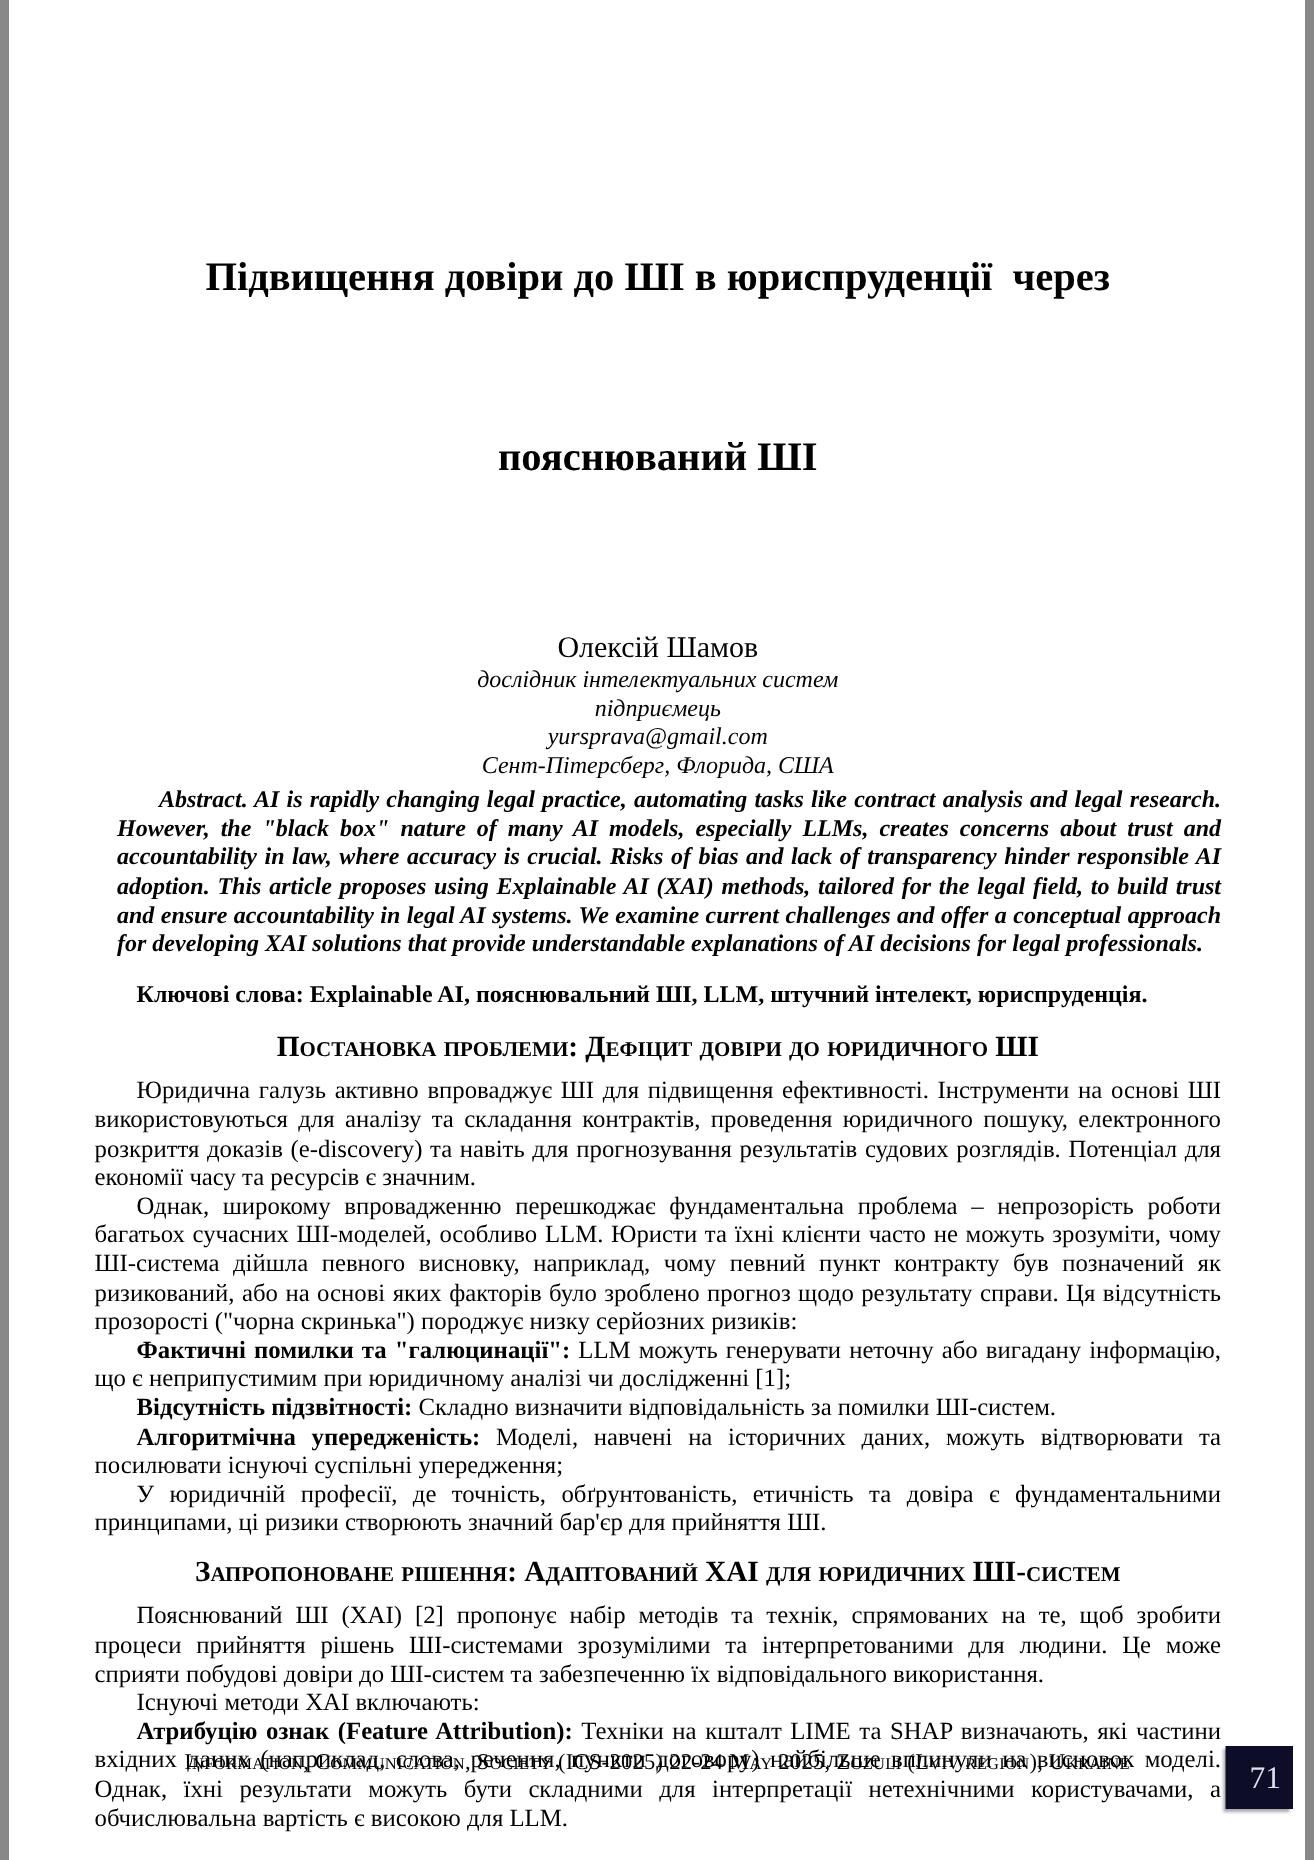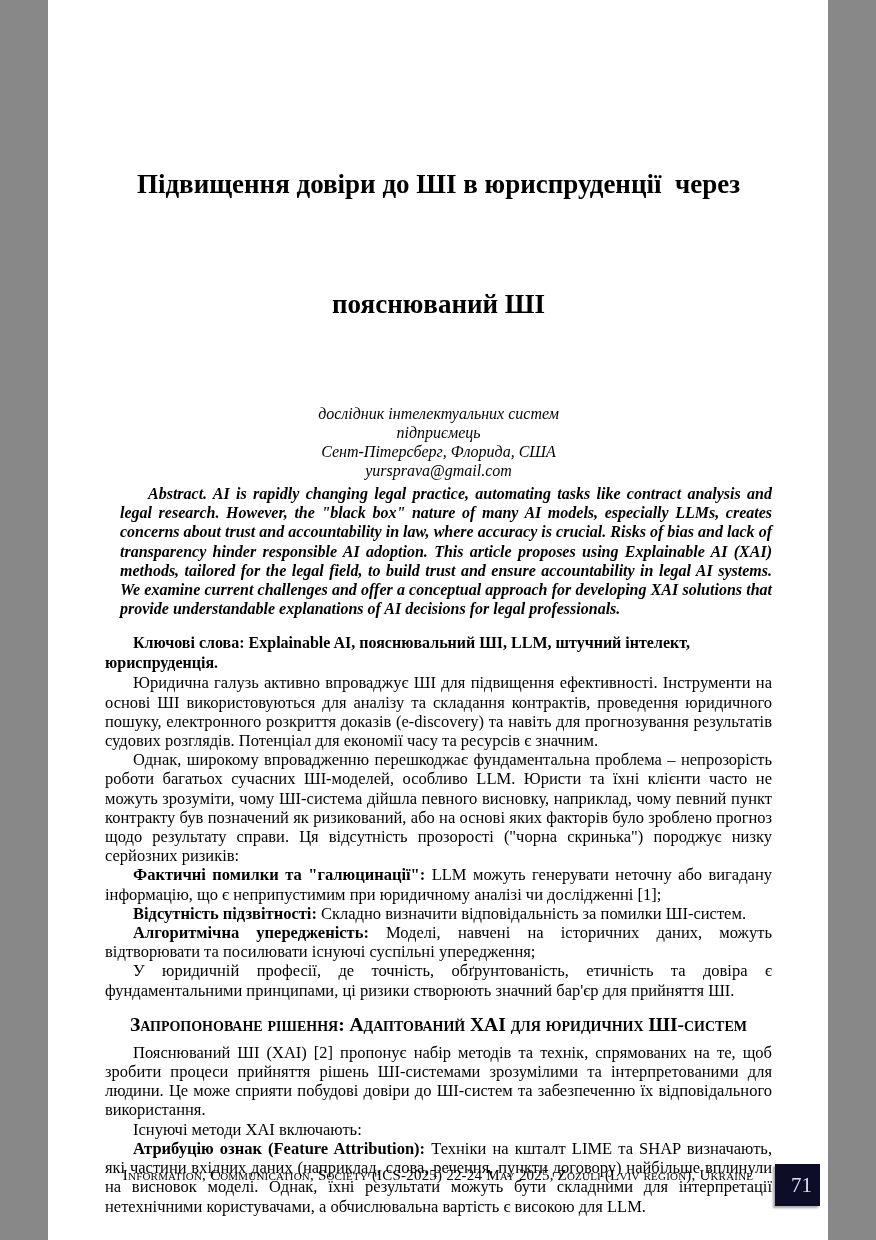--- a/index.html
+++ b/index.html
@@ -1,16 +1,16 @@
 <!DOCTYPE html>
 <html><head>
 <meta charset="utf-8">
 <style>
   html,body{margin:0;padding:0;background:#888;}
-  .page{position:relative;width:780px;height:1240px;margin:0 auto;background:#ffffff;
+  .page{position:relative;width:864px;height:1240px;margin:0 auto;background:#ffffff;
         font-family:"Liberation Serif","DejaVu Serif",serif;color:#000;overflow:hidden;}
   .content{position:absolute;left:57px;right:56px;top:84px;}
   .title{margin:0;text-align:center;font-weight:bold;font-size:27px;line-height:40px;white-space:pre-wrap;}
   .title-line{display:block;}
   .author-name{margin-top:16px;text-align:center;font-size:20px;line-height:24px;}
   .affil{text-align:center;font-style:italic;font-size:16px;line-height:19px;}
   .abstract{margin:4px 0 0 15px;font-weight:bold;font-style:italic;text-align:justify;
             text-indent:28px;font-size:16px;line-height:19.2px;}
   .keywords{margin:15px 0 0 0;font-weight:bold;text-indent:28px;font-size:16px;line-height:20px;}
   .sec-heading{margin:12px 0 5px 0;text-align:center;font-weight:bold;font-variant:small-caps;
@@ -28,29 +28,31 @@
 <body>
 
 <div class="page">
   <div class="content">
 
     <h1 class="title">
       <span class="title-line">Підвищення довіри до ШІ в юриспруденції  через</span>
       <span class="title-line">пояснюваний ШІ</span>
     </h1>
 
+    <div class="author-name">Олексій Шамов</div>
     <div class="affil">дослідник інтелектуальних систем</div>
     <div class="affil">підприємець</div>
+    <div class="affil">yursprava@gmail.com</div>
     <div class="affil">Сент-Пітерсберг, Флорида, США</div>
-    <div class="affil">yursprava@gmail.com</div>
 
     <p class="abstract"><span>Abstract.</span><span> AI is rapidly changing legal practice, automating tasks like contract analysis and legal research. However, the "black box" nature of many AI models, especially LLMs, creates concerns about trust and accountability in law, where accuracy is crucial. Risks of bias and lack of transparency hinder responsible AI adoption. This article proposes using Explainable AI (XAI) methods, tailored for the legal field, to build trust and ensure accountability in legal AI systems. We examine current challenges and offer a conceptual approach for developing XAI solutions that provide understandable explanations of AI decisions for legal professionals.</span></p>
 
     <p class="keywords">Ключові слова: Explainable AI, пояснювальний ШІ, LLM, штучний інтелект, юриспруденція.</p>
 
+    <h2 class="sec-heading">Постановка проблеми: Дефіцит довіри до юридичного ШІ</h2>
 
     <p class="body-par"><span class="lead"></span><span>Юридична галузь активно впроваджує ШІ для підвищення ефективності. Інструменти на основі ШІ використовуються для аналізу та складання контрактів, проведення юридичного пошуку, електронного розкриття доказів (e-discovery) та навіть для прогнозування результатів судових розглядів. Потенціал для економії часу та ресурсів є значним.</span></p>
     <p class="body-par"><span class="lead"></span><span>Однак, широкому впровадженню перешкоджає фундаментальна проблема – непрозорість роботи багатьох сучасних ШІ-моделей, особливо LLM. Юристи та їхні клієнти часто не можуть зрозуміти, чому ШІ-система дійшла певного висновку, наприклад, чому певний пункт контракту був позначений як ризикований, або на основі яких факторів було зроблено прогноз щодо результату справи. Ця відсутність прозорості ("чорна скринька") породжує низку серйозних ризиків:</span></p>
     <p class="body-par"><span class="lead">Фактичні помилки та "галюцинації":</span><span> LLM можуть генерувати неточну або вигадану інформацію, що є неприпустимим при юридичному аналізі чи дослідженні [1];</span></p>
     <p class="body-par"><span class="lead">Відсутність підзвітності:</span><span> Складно визначити відповідальність за помилки ШІ-систем.</span></p>
     <p class="body-par"><span class="lead">Алгоритмічна упередженість:</span><span> Моделі, навчені на історичних даних, можуть відтворювати та посилювати існуючі суспільні упередження;</span></p>
     <p class="body-par"><span class="lead"></span><span>У юридичній професії, де точність, обґрунтованість, етичність та довіра є фундаментальними принципами, ці ризики створюють значний бар'єр для прийняття ШІ.</span></p>
 
     <h2 class="sec-heading">Запропоноване рішення: Адаптований XAI для юридичних ШІ-систем</h2>
 

